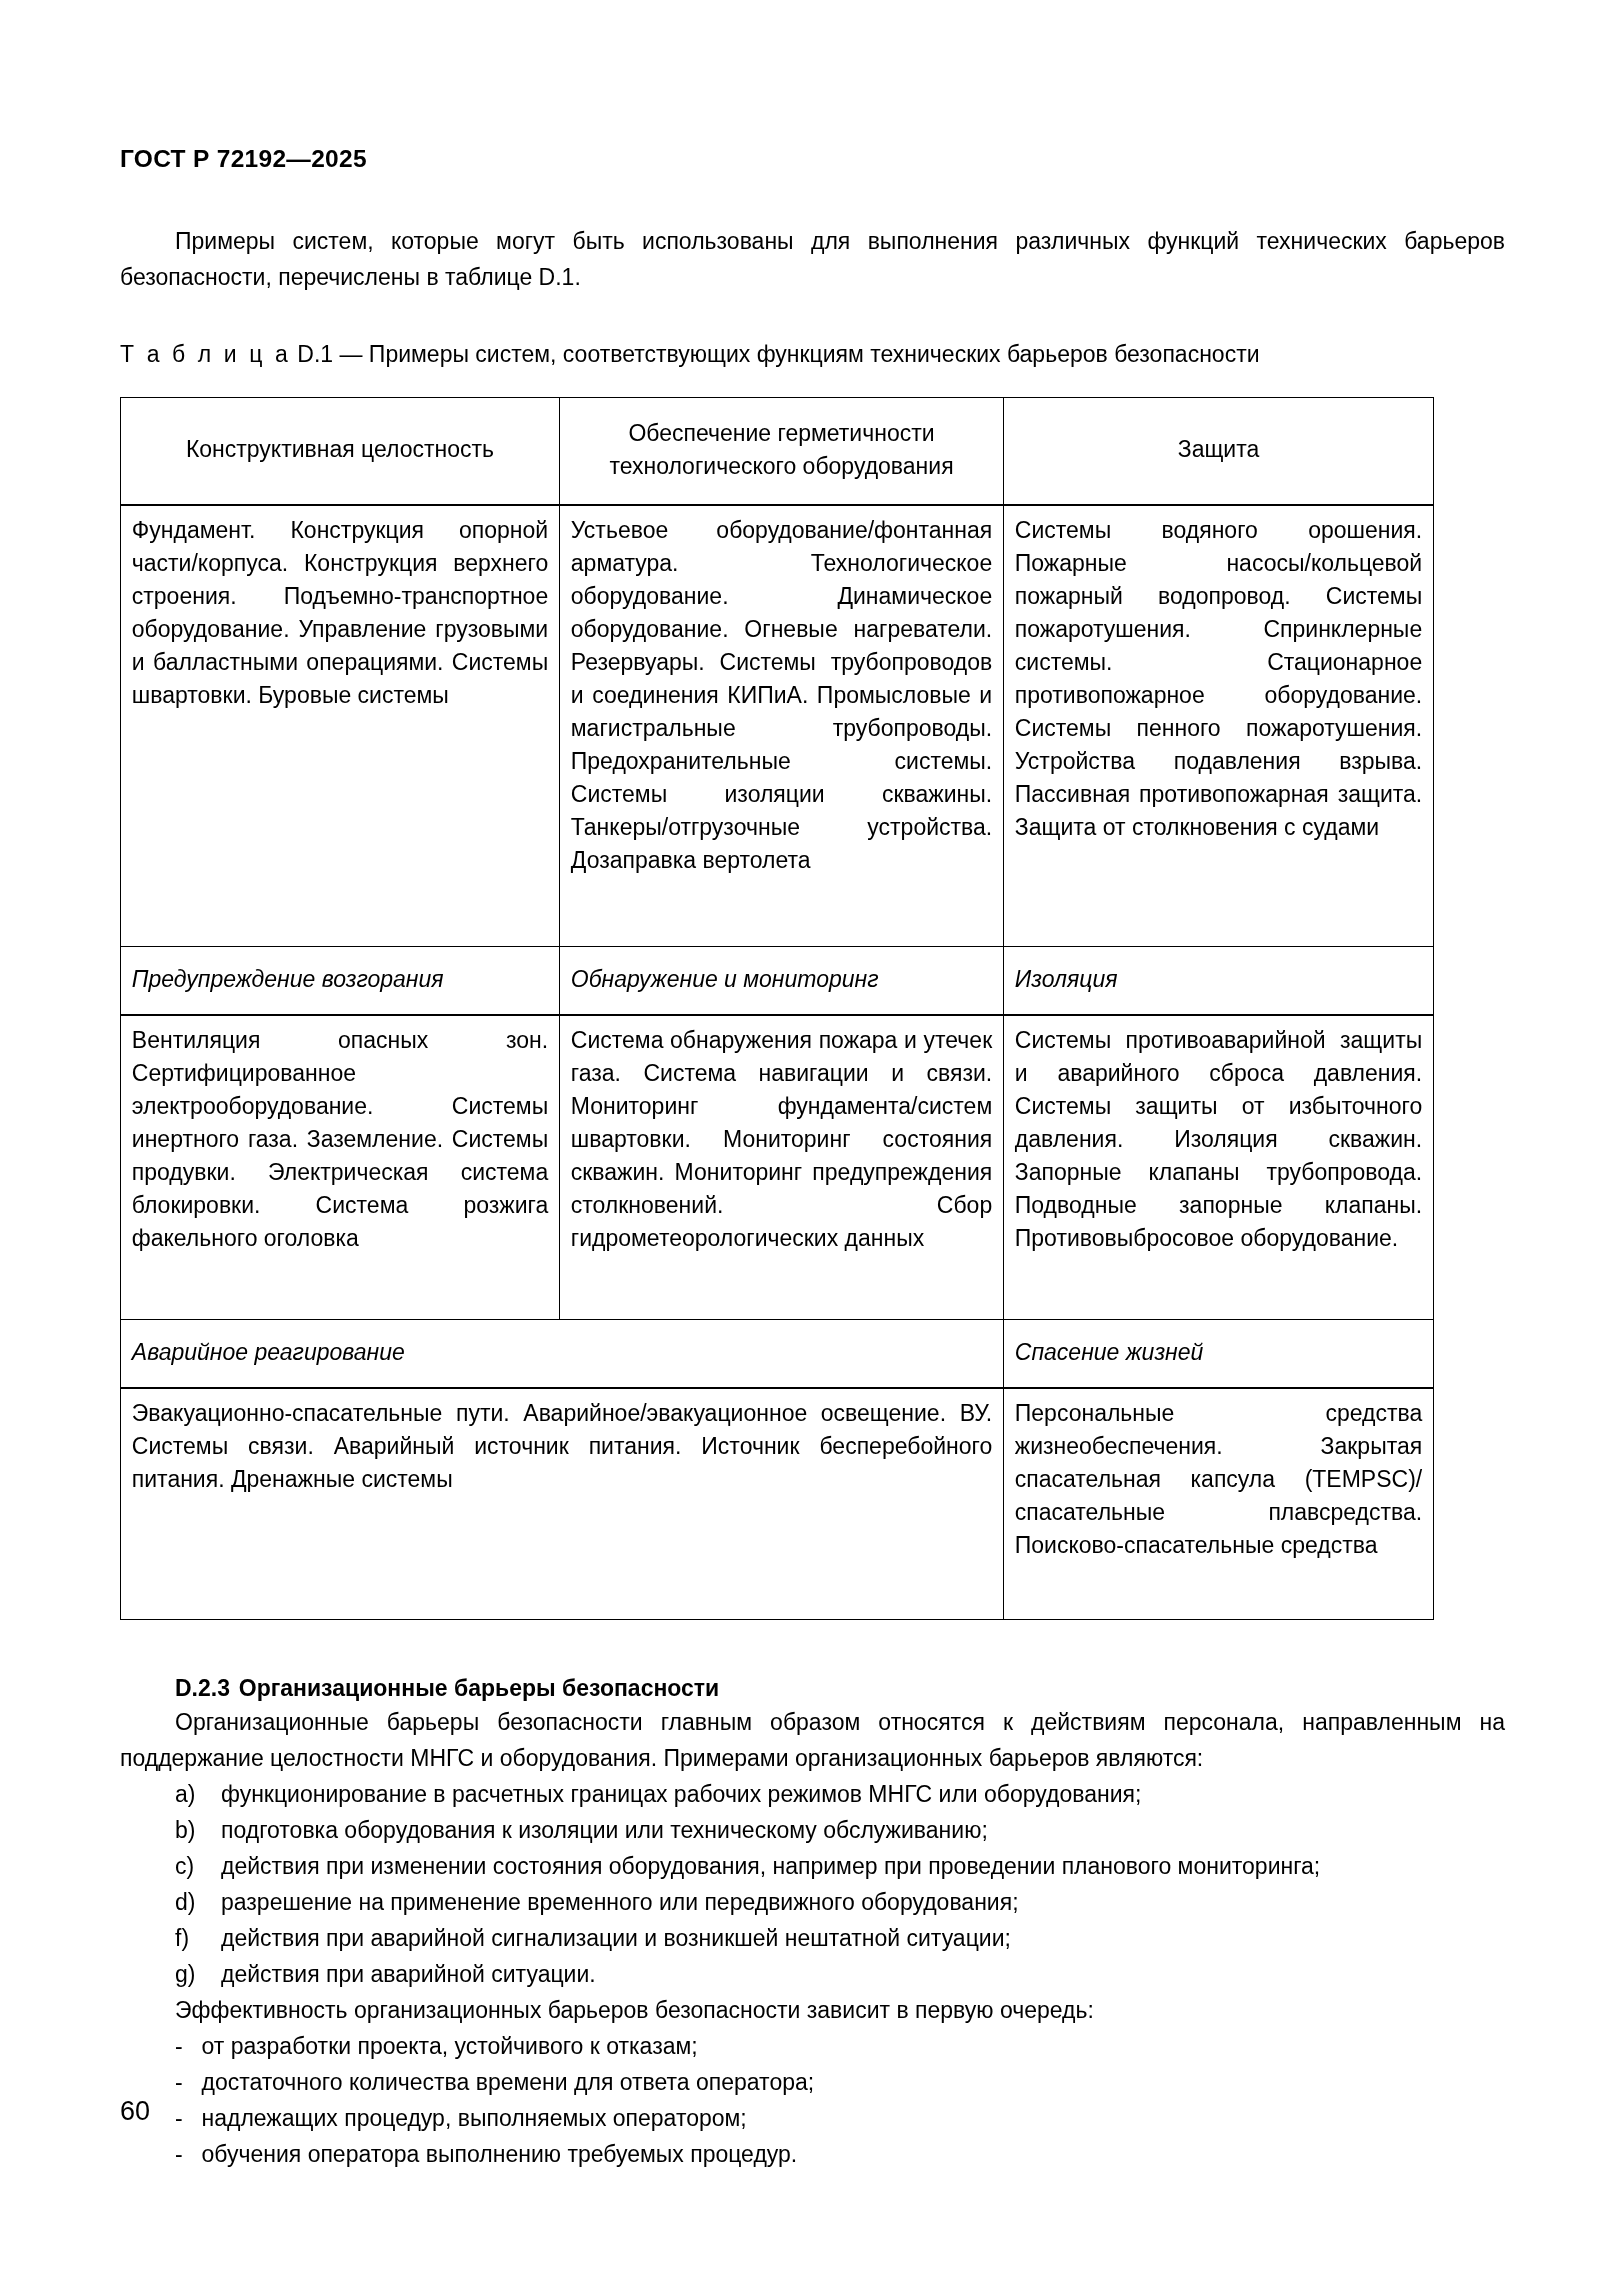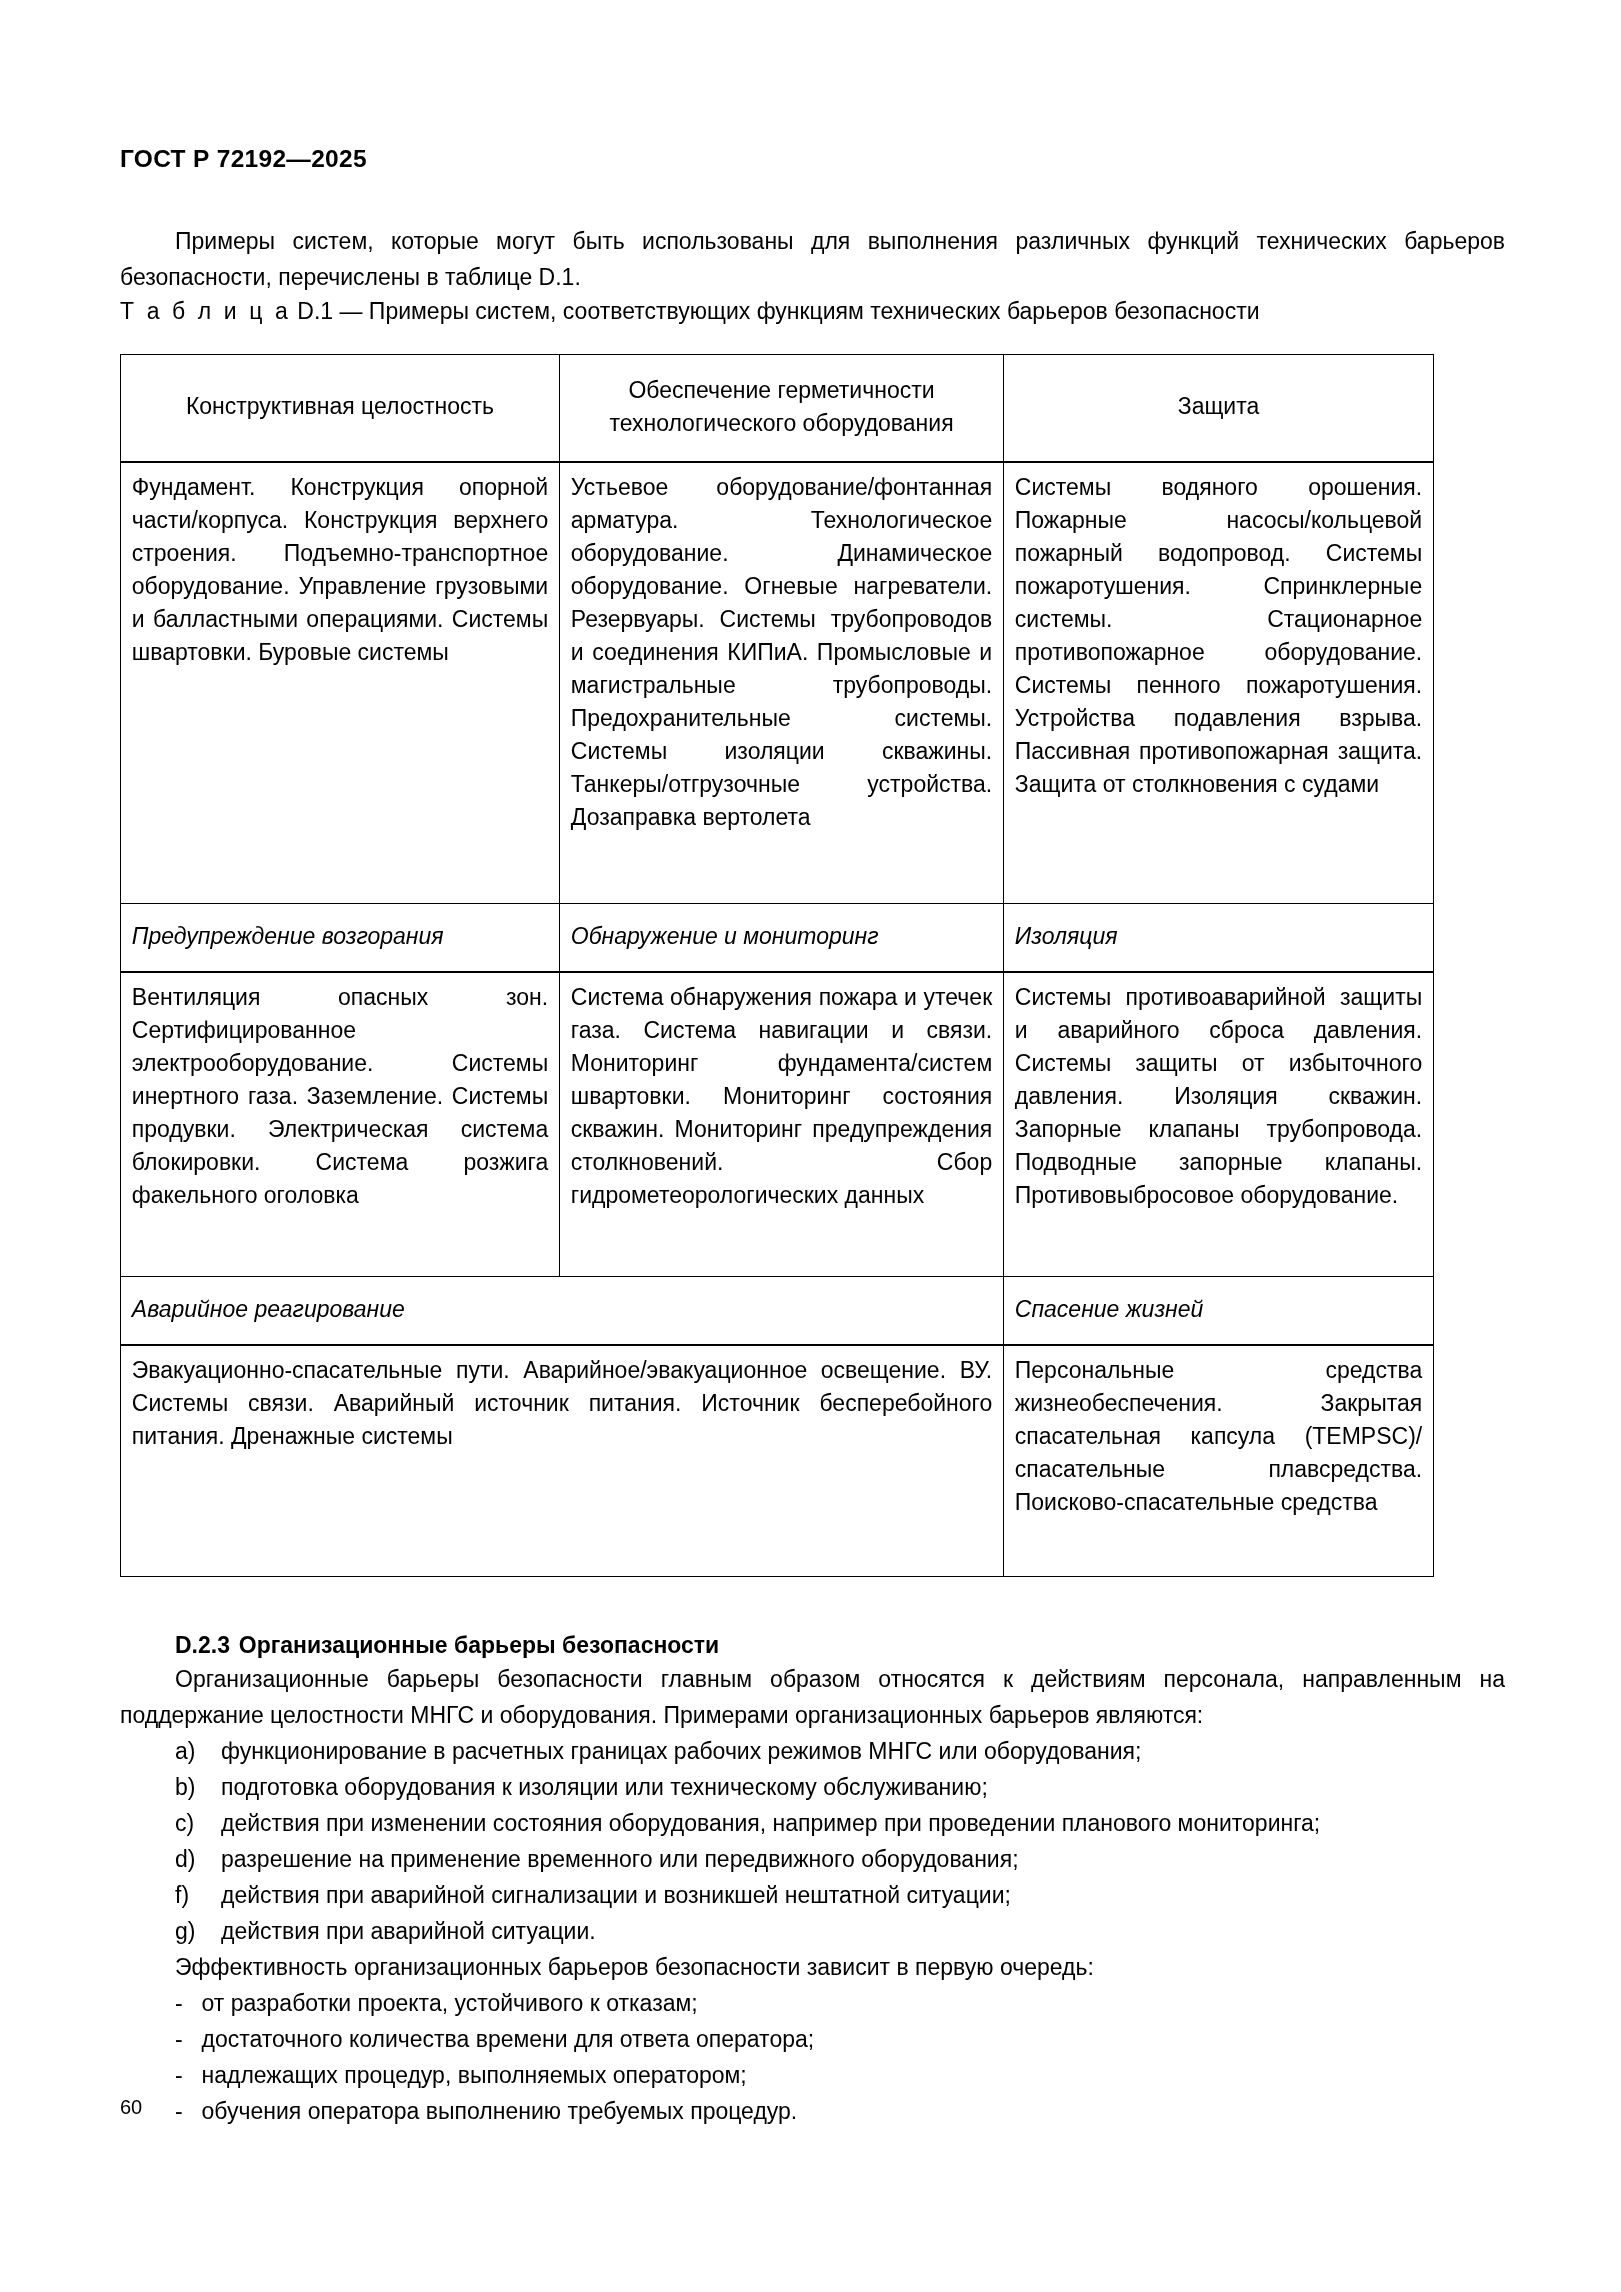--- a/index.html
+++ b/index.html
@@ -39,20 +39,21 @@
   p.body-par {
     margin: 0 0 0 0;
     font-size: 23px;
     line-height: 36px;
     text-align: justify;
     text-justify: inter-word;
     text-indent: 55px;
     hyphens: manual;
   }
   .table-caption {
+    margin-top: 43px;
     font-size: 23px;
     line-height: 33px;
   }
   .caption-lead {
     letter-spacing: 3.1px;
   }
   table.d1 {
     margin-top: 25.5px;
     border-collapse: collapse;
     width: 1313px;
@@ -126,21 +127,21 @@
   }
   ul.dash-list li .marker {
     display: inline-block;
     width: 26.5px;
     margin-left: 55px;
   }
   .page-number {
     position: absolute;
     left: 120px;
     top: 2096px;
-    font-size: 20px;
+    font-size: 27px;
   }
 </style>
 </head>
 <body>
 
 <div class="page">
 
   <div class="doc-header">ГОСТ Р 72192—2025</div>
 
   <div class="content">

